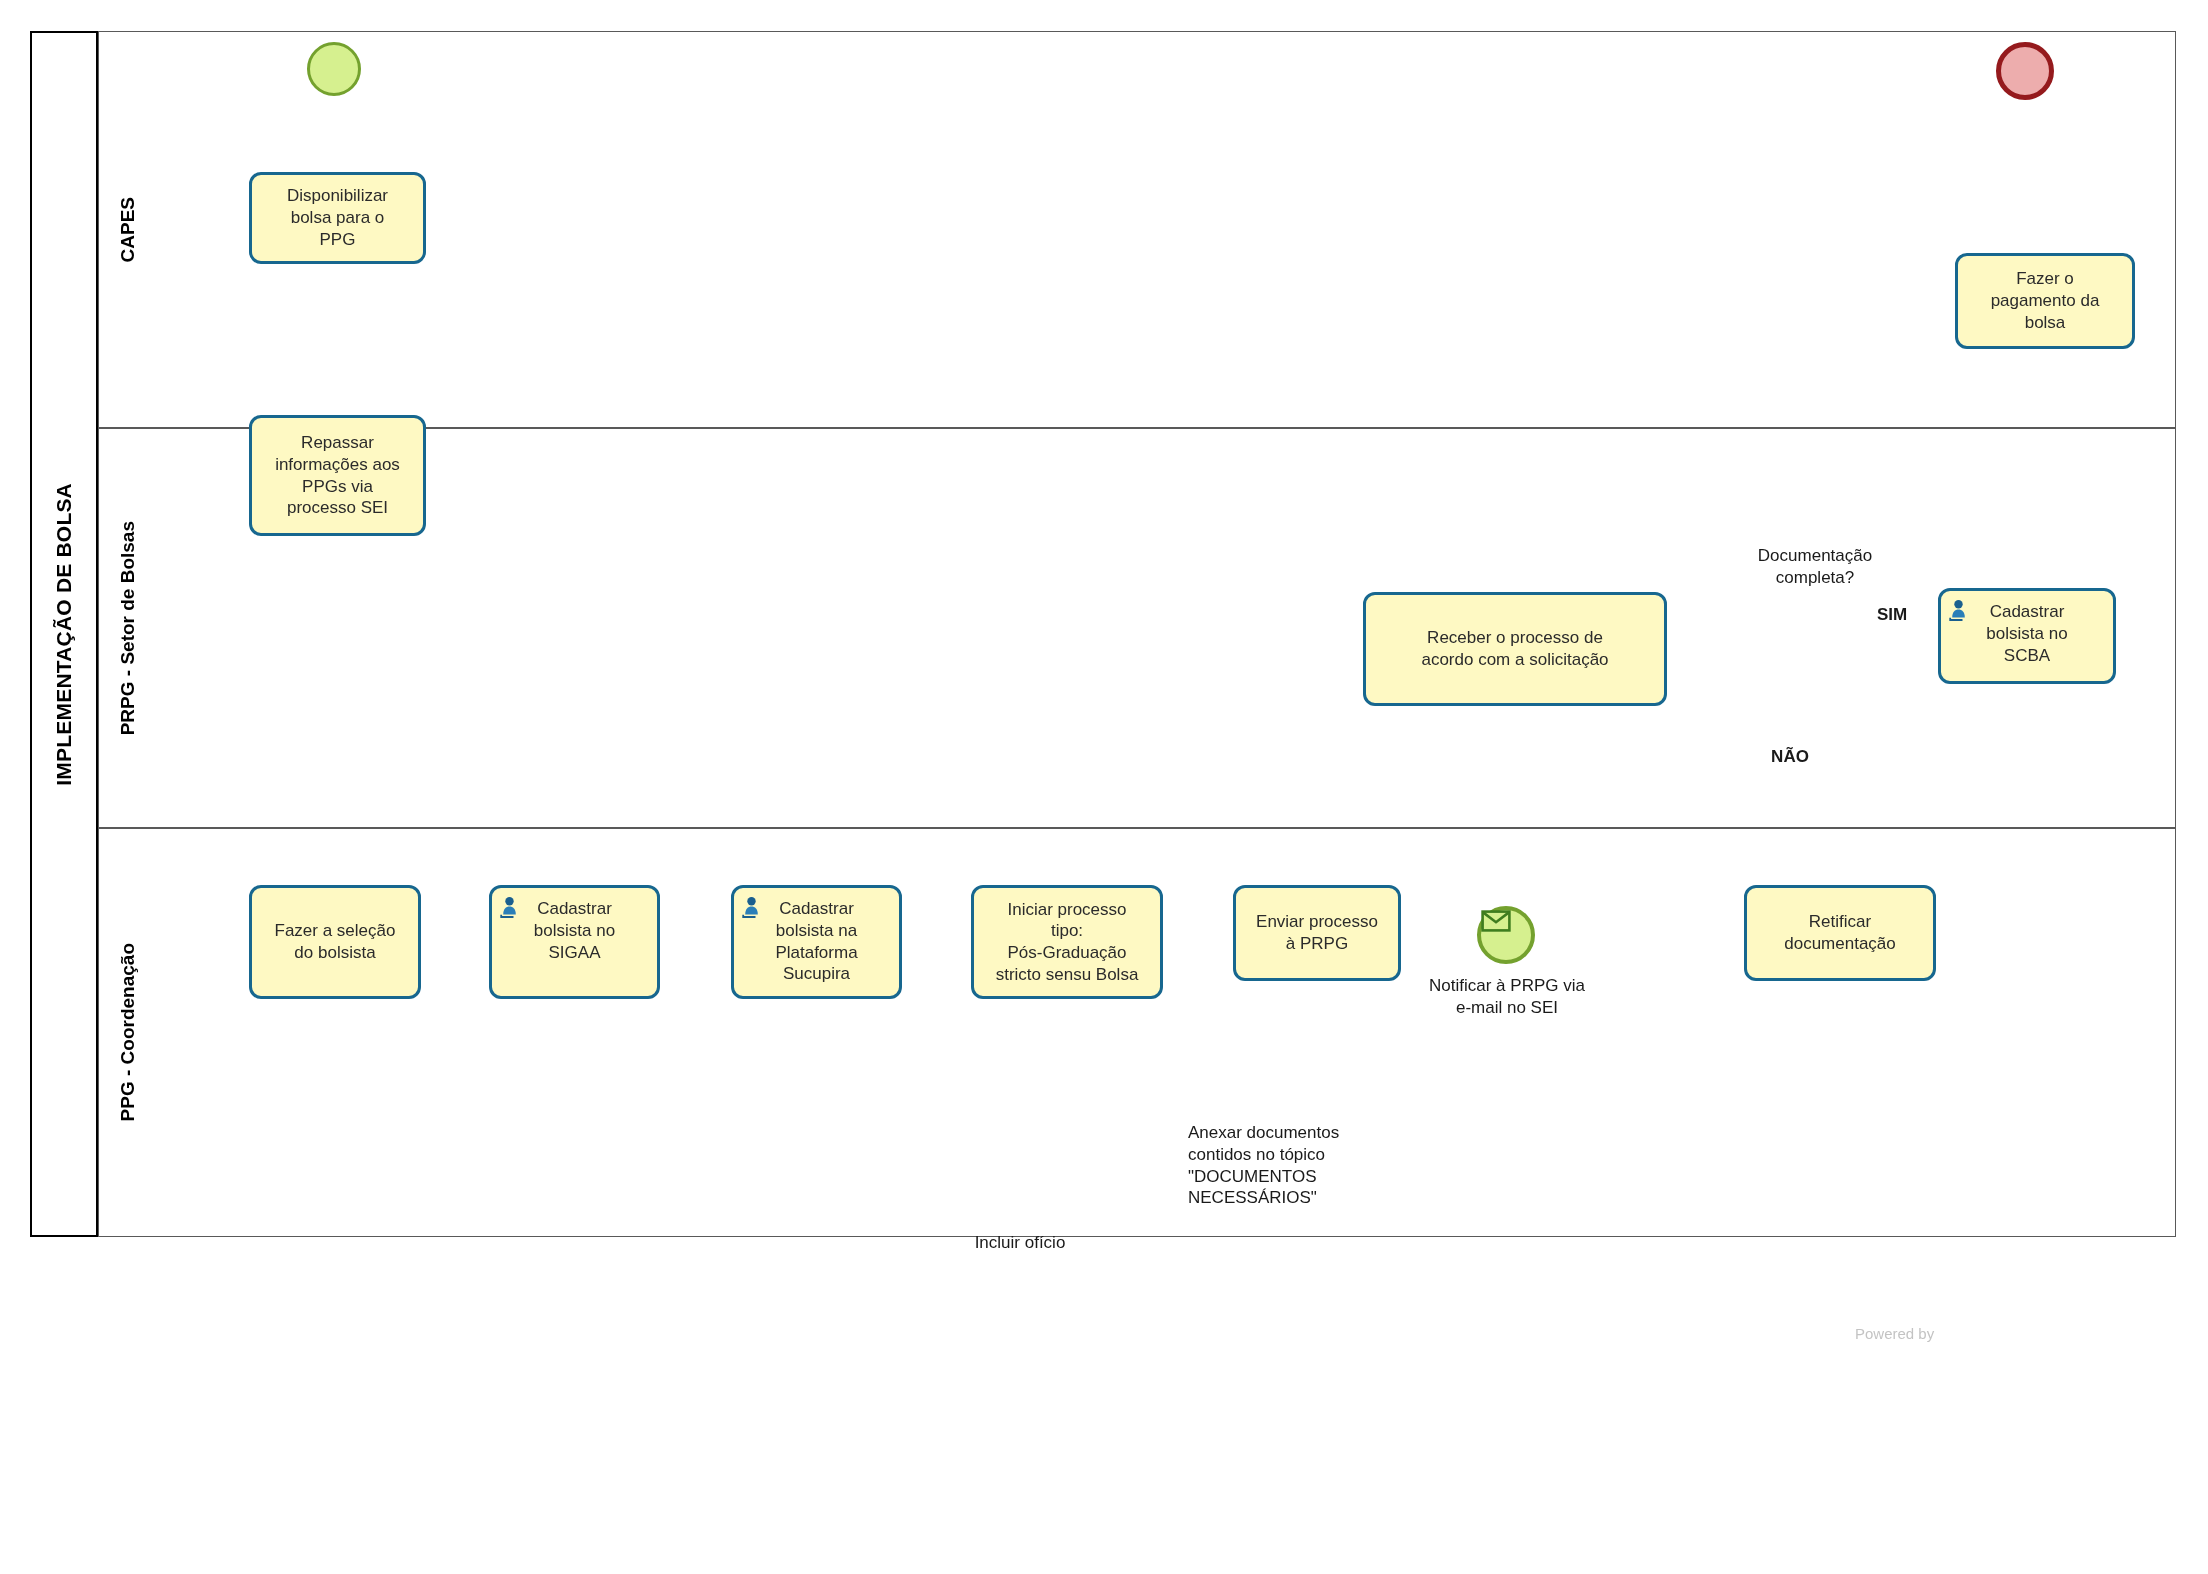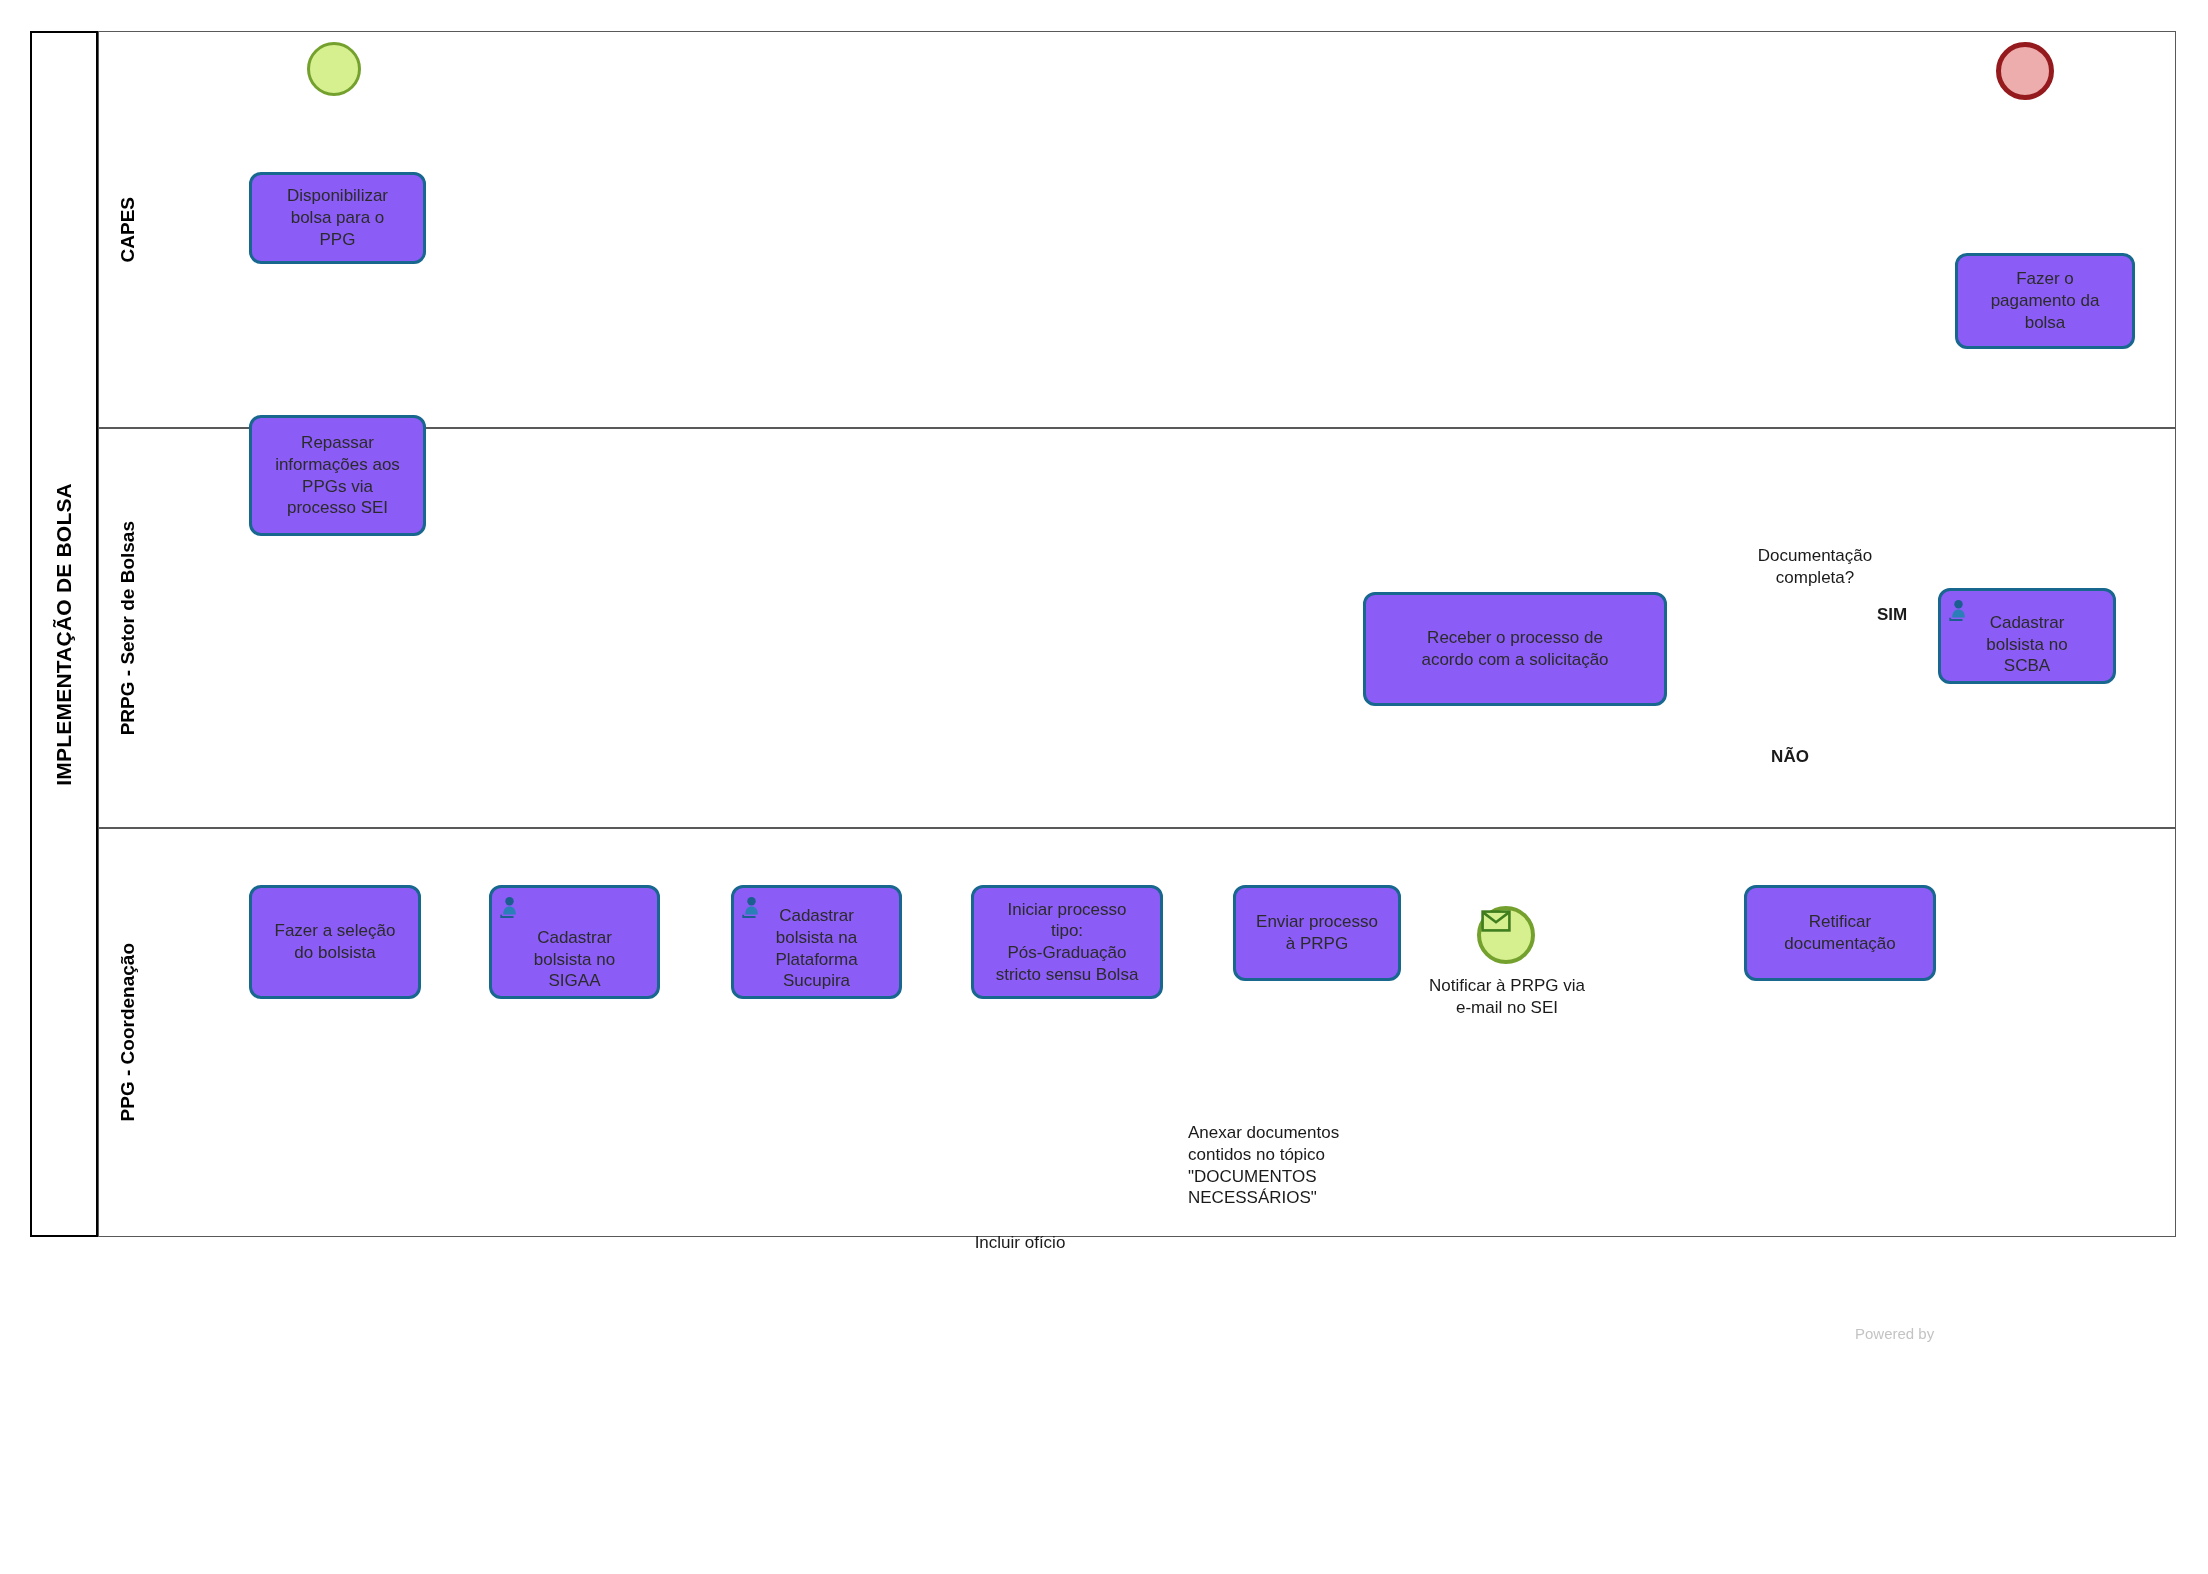--- a/index.html
+++ b/index.html
@@ -23,25 +23,25 @@
     position:absolute;width:60px;box-sizing:border-box;
     display:flex;align-items:center;justify-content:center;
   }
   .lane-hdr span{
     writing-mode:vertical-rl;transform:rotate(180deg);
     font-weight:bold;font-size:19px;color:#000;white-space:nowrap;
   }
   
   .task{
     position:absolute;box-sizing:border-box;
-    background:#8b5cf6;border:3px solid #17678f;border-radius:12px;
+    background:#fef9c3;border:3px solid #17678f;border-radius:12px;
     display:flex;align-items:center;justify-content:center;text-align:center;
     font-size:17px;line-height:1.28;color:#2b2b2b;padding:4px 6px;
   }
-  .task.manual{align-items:flex-end;padding-top:10px;}
+  .task.manual{align-items:flex-start;padding-top:10px;}
   .manual-ico{position:absolute;left:8px;top:8px;width:24px;height:22px;}
   
   .ev{position:absolute;border-radius:50%;box-sizing:border-box;}
   .ev-start{background:#d6f08f;border:3px solid #74a12e;}
   .ev-end{background:#edadad;border:5px solid #951a1d;}
   .ev-msg{background:#d6f08f;border:4px solid #74a12e;display:flex;align-items:center;justify-content:center;}
   .lbl{position:absolute;font-size:17px;color:#1a1a1a;line-height:1.28;text-align:center;}
   .lbl-b{font-weight:bold;font-size:17px;}
   .lbl-l{text-align:left;}
   

